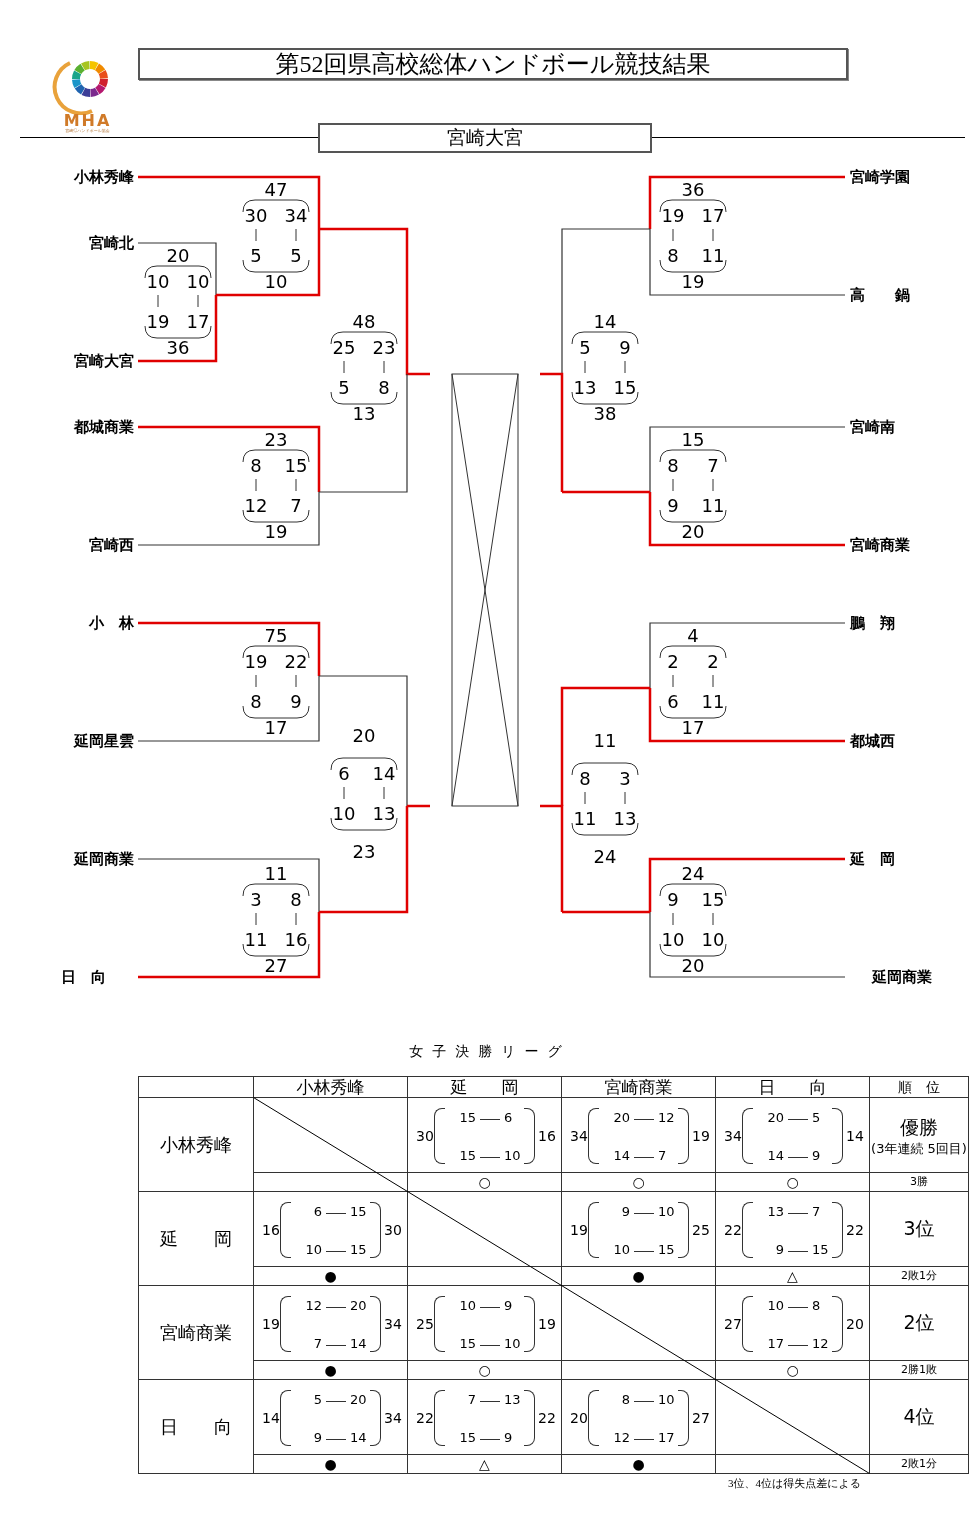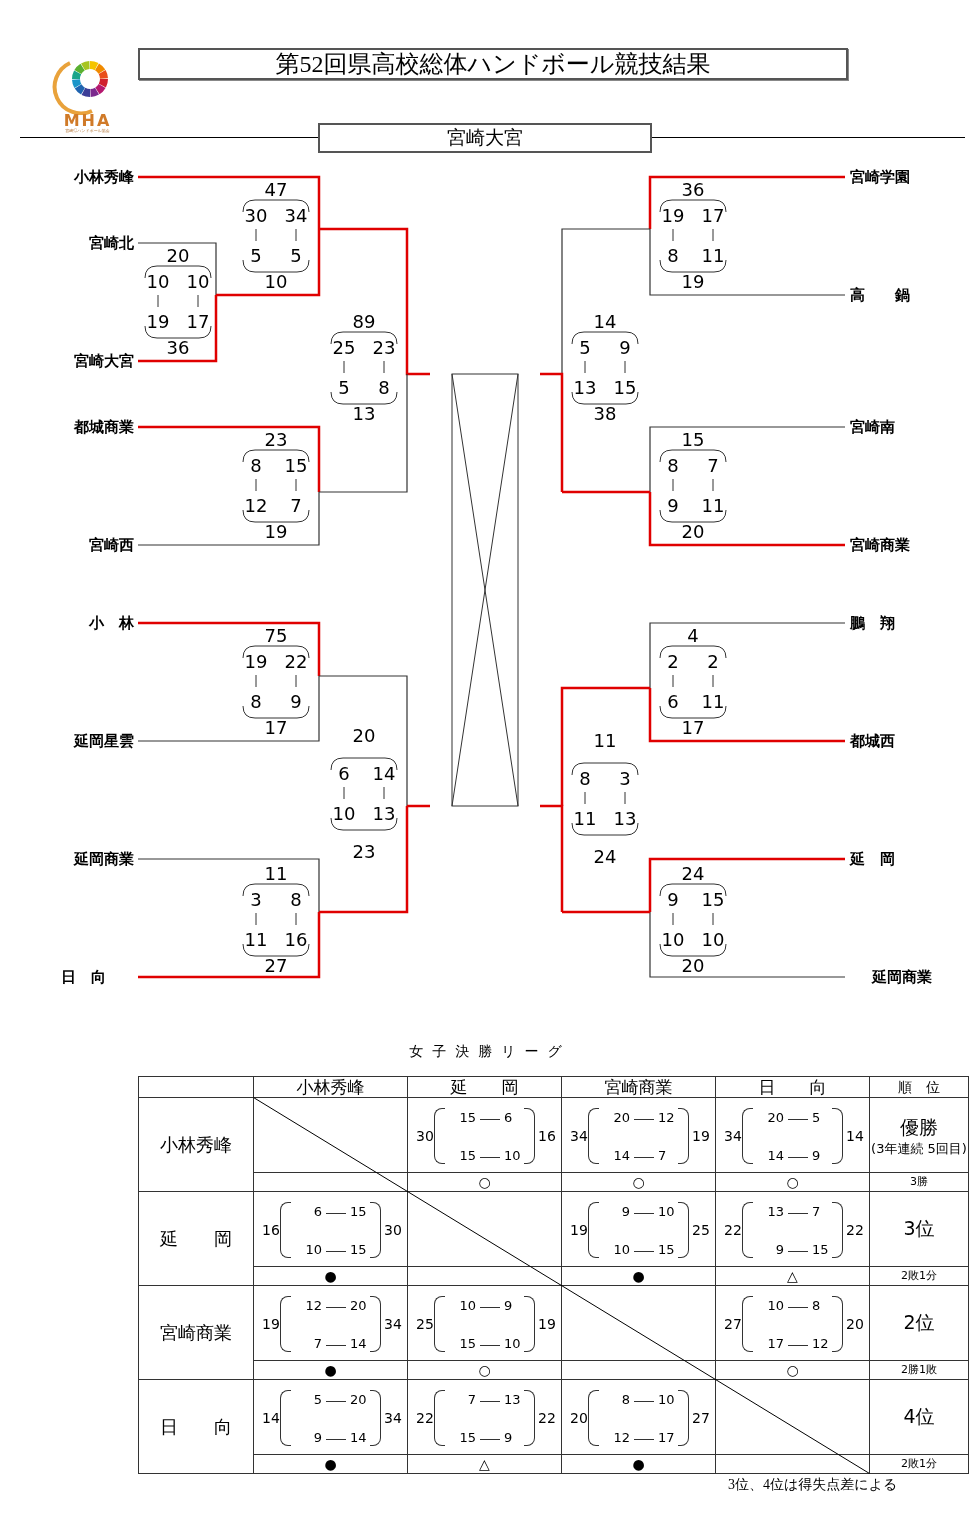--- a/index.html
+++ b/index.html
@@ -20,21 +20,21 @@
   #logo-sub { left:50px; top:128px; width:75px; text-align:center; font-size:4px; color:#b07030; }
 
   svg#bracket { position:absolute; left:0; top:0; }
   .team { position:absolute; font-size:15px; font-weight:bold; white-space:pre; line-height:18px; }
   .team.l { text-align:right; width:120px; }
   .team.r { text-align:left; width:120px; }
   .score { position:absolute; font-size:18px; line-height:20px; text-align:center; width:40px; }
 
   
   #league-title { left:0; width:980px; top:1043px; text-align:center; font-size:14px; letter-spacing:9px; }
-  #league-note { left:728px; top:1476px; font-size:14px; }
+  #league-note { left:728px; top:1476px; font-size:11px; }
   table#league { position:absolute; left:138px; top:1076px; border-collapse:collapse;
                  table-layout:fixed; width:830px; }
   #league td, #league th { border:1px solid #333; padding:0; font-weight:normal; }
   #league th { height:20px; font-size:17px; line-height:20px; }
   .rowname { font-size:18px; text-align:center; }
   .cell { position:relative; height:74px; }
   .mk { height:18px; text-align:center; font-size:14px; line-height:18px; border-top:1px solid #bbb !important; }
   .rank { font-size:19px; text-align:center; }
   .rank small { display:block; font-size:13px; line-height:15px; }
   .rec { font-size:11px; text-align:center; height:18px; line-height:18px; border-top:1px solid #bbb !important; }
@@ -202,21 +202,21 @@
     </div>
     <div>
       <div class="score" style="left: 256px; top: 430px;">23</div>
       <div class="score" style="left: 236px; top: 456px;">8</div>
       <div class="score" style="left: 276px; top: 456px;">15</div>
       <div class="score" style="left: 236px; top: 496px;">12</div>
       <div class="score" style="left: 276px; top: 496px;">7</div>
       <div class="score" style="left: 256px; top: 522px;">19</div>
     </div>
     <div>
-      <div class="score" style="left: 344px; top: 312px;">89</div>
+      <div class="score" style="left: 344px; top: 312px;">48</div>
       <div class="score" style="left: 324px; top: 338px;">25</div>
       <div class="score" style="left: 364px; top: 338px;">23</div>
       <div class="score" style="left: 324px; top: 378px;">5</div>
       <div class="score" style="left: 364px; top: 378px;">8</div>
       <div class="score" style="left: 344px; top: 404px;">13</div>
     </div>
     <div>
       <div class="score" style="left: 256px; top: 626px;">75</div>
       <div class="score" style="left: 236px; top: 652px;">19</div>
       <div class="score" style="left: 276px; top: 652px;">22</div>

